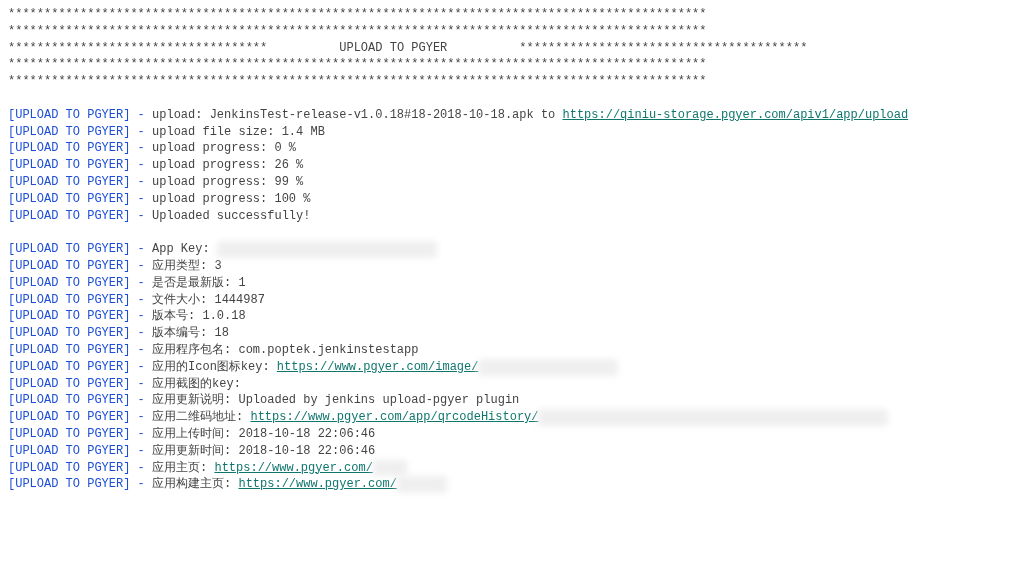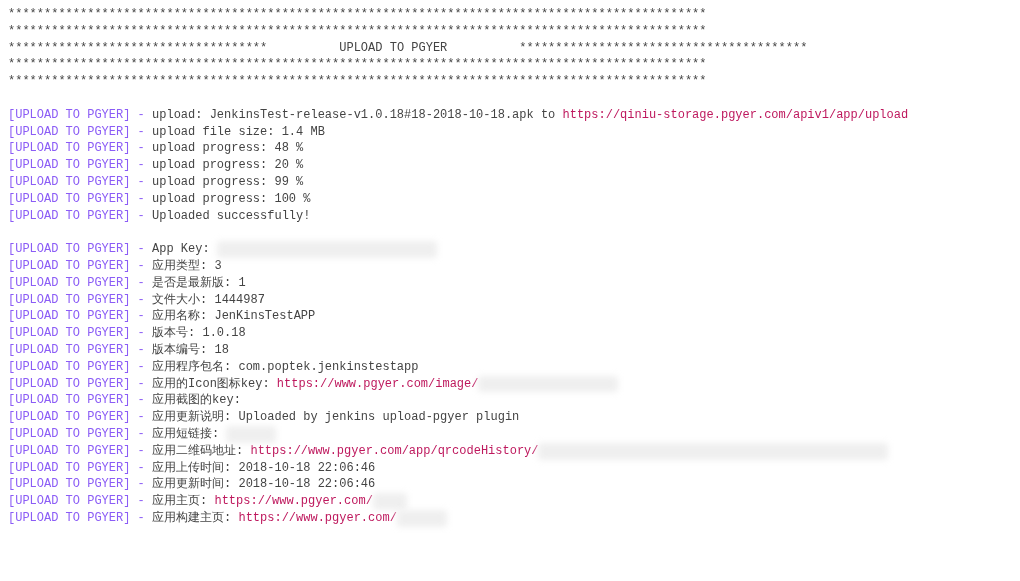--- a/index.html
+++ b/index.html
@@ -12,25 +12,26 @@
     color: #444;
     white-space: nowrap;
   }
   .console {
     padding: 6px 8px;
   }
   .line {
     display: block;
   }
   a.link {
-    color: #be185d;
+    color: #0f766e;
+    text-decoration: underline;
     cursor: pointer;
   }
   .tag {
-    color: #8b5cf6;
+    color: #1d4ed8;
   }
   .blur {
     display: inline-block;
     background: #efefef;
     filter: blur(3px);
     border-radius: 3px;
     color: #efefef;
   }
   .w-long  { width: 220px; }
   .w-med   { width: 140px; }
@@ -50,39 +51,37 @@
     <span>UPLOAD TO PGYER</span>&nbsp;&nbsp;&nbsp;&nbsp;&nbsp;&nbsp;&nbsp;&nbsp;&nbsp;
     <span>****************************************</span>
   </span>
   <span class="line">*************************************************************************************************</span>
   <span class="line">*************************************************************************************************</span>
 
   <span class="line">&nbsp;</span>
 
   <span class="line"><span class="tag">[UPLOAD TO PGYER] - </span><span>upload: JenkinsTest-release-v1.0.18#18-2018-10-18.apk to </span><a class="link">https://qiniu-storage.pgyer.com/apiv1/app/upload</a></span>
   <span class="line"><span class="tag">[UPLOAD TO PGYER] - </span><span>upload file size: 1.4 MB</span></span>
-  <span class="line"><span class="tag">[UPLOAD TO PGYER] - </span><span>upload progress: 48 %</span></span>
-  <span class="line"><span class="tag">[UPLOAD TO PGYER] - </span><span>upload progress: 20 %</span></span>
+  <span class="line"><span class="tag">[UPLOAD TO PGYER] - </span><span>upload progress: 0 %</span></span>
+  <span class="line"><span class="tag">[UPLOAD TO PGYER] - </span><span>upload progress: 26 %</span></span>
   <span class="line"><span class="tag">[UPLOAD TO PGYER] - </span><span>upload progress: 99 %</span></span>
   <span class="line"><span class="tag">[UPLOAD TO PGYER] - </span><span>upload progress: 100 %</span></span>
   <span class="line"><span class="tag">[UPLOAD TO PGYER] - </span><span>Uploaded successfully!</span></span>
 
   <span class="line">&nbsp;</span>
 
   <span class="line"><span class="tag">[UPLOAD TO PGYER] - </span><span>App Key: </span><span class="blur w-long">.</span></span>
   <span class="line"><span class="tag">[UPLOAD TO PGYER] - </span><span>应用类型: 3</span></span>
   <span class="line"><span class="tag">[UPLOAD TO PGYER] - </span><span>是否是最新版: 1</span></span>
   <span class="line"><span class="tag">[UPLOAD TO PGYER] - </span><span>文件大小: 1444987</span></span>
-  <span class="line"><span class="tag">[UPLOAD TO PGYER] - </span><span>应用名称: JenKinsTestAPP</span></span>
   <span class="line"><span class="tag">[UPLOAD TO PGYER] - </span><span>版本号: 1.0.18</span></span>
   <span class="line"><span class="tag">[UPLOAD TO PGYER] - </span><span>版本编号: 18</span></span>
   <span class="line"><span class="tag">[UPLOAD TO PGYER] - </span><span>应用程序包名: com.poptek.jenkinstestapp</span></span>
   <span class="line"><span class="tag">[UPLOAD TO PGYER] - </span><span>应用的Icon图标key: </span><a class="link">https://www.pgyer.com/image/</a><span class="blur w-med">.</span></span>
   <span class="line"><span class="tag">[UPLOAD TO PGYER] - </span><span>应用截图的key:</span></span>
   <span class="line"><span class="tag">[UPLOAD TO PGYER] - </span><span>应用更新说明: Uploaded by jenkins upload-pgyer plugin</span></span>
-  <span class="line"><span class="tag">[UPLOAD TO PGYER] - </span><span>应用短链接: </span><span class="blur w-short">.</span></span>
   <span class="line"><span class="tag">[UPLOAD TO PGYER] - </span><span>应用二维码地址: </span><a class="link">https://www.pgyer.com/app/qrcodeHistory/</a><span class="blur w-wide">.</span></span>
   <span class="line"><span class="tag">[UPLOAD TO PGYER] - </span><span>应用上传时间: 2018-10-18 22:06:46</span></span>
   <span class="line"><span class="tag">[UPLOAD TO PGYER] - </span><span>应用更新时间: 2018-10-18 22:06:46</span></span>
   <span class="line"><span class="tag">[UPLOAD TO PGYER] - </span><span>应用主页: </span><a class="link">https://www.pgyer.com/</a><span class="blur w-tiny">.</span></span>
   <span class="line"><span class="tag">[UPLOAD TO PGYER] - </span><span>应用构建主页: </span><a class="link">https://www.pgyer.com/</a><span class="blur w-short">.</span></span>
 
 </div>
 
 </body></html>

